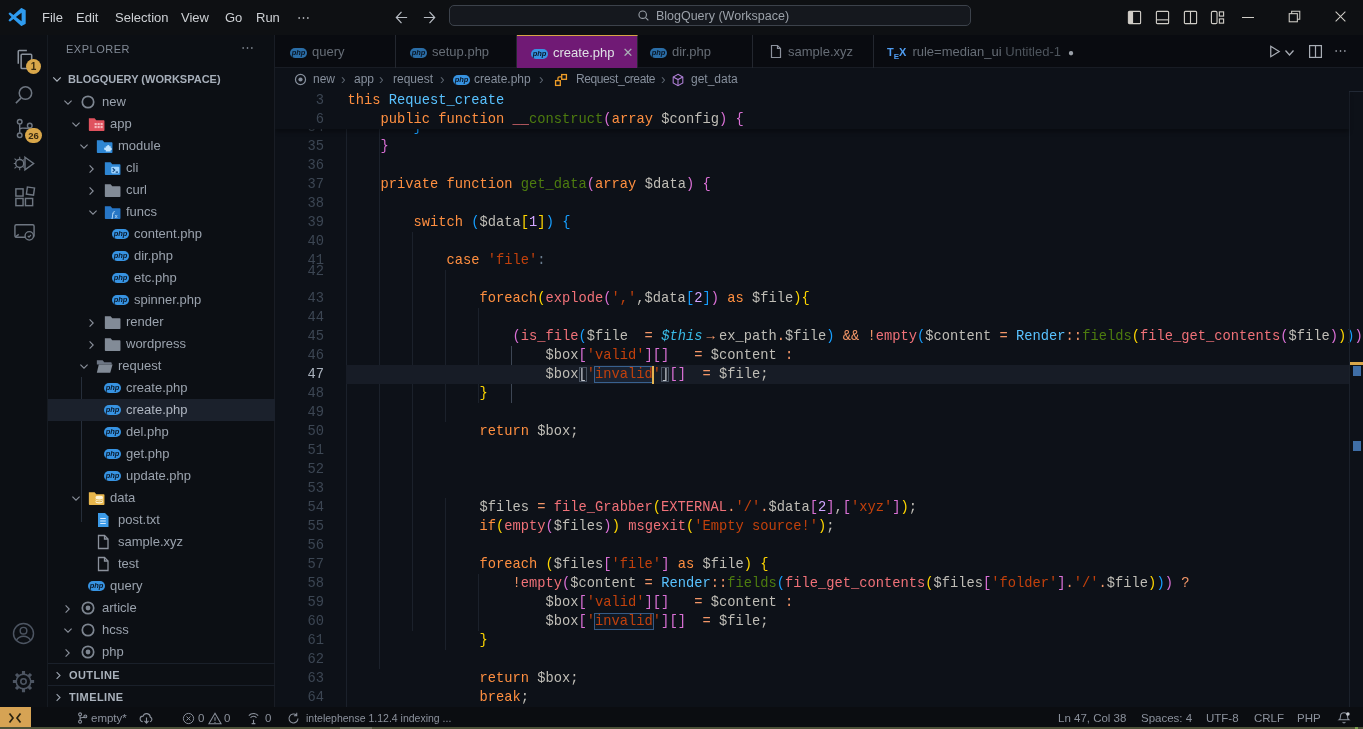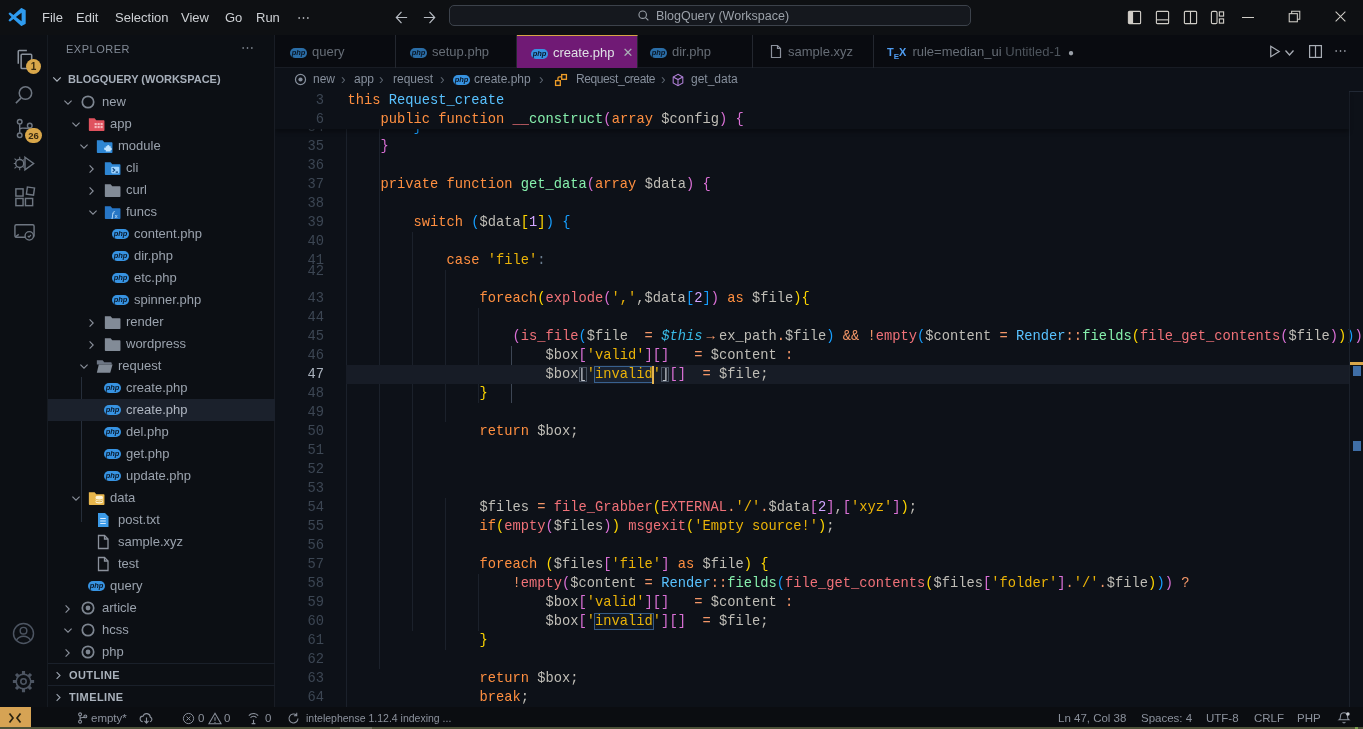--- a/index.html
+++ b/index.html
@@ -1,19 +1,19 @@
 <!DOCTYPE html>
 <html><head><meta charset="utf-8">
 <style>
 *{margin:0;padding:0;box-sizing:border-box}
 html,body{width:1363px;height:729px;overflow:hidden;background:#0d1118;font-family:"Liberation Sans",sans-serif}
 .abs{position:absolute}
 
-.k{color:#ff8f40}.fn{color:#86efac}.bi{color:#f07178}.cls{color:#59c2ff}
-.th{color:#39bae6;font-style:italic}.s{color:#eab308}.nu{color:#d2a6ff}
+.k{color:#ff8f40}.fn{color:#4d7c0f}.bi{color:#f07178}.cls{color:#59c2ff}
+.th{color:#39bae6;font-style:italic}.s{color:#c2410c}.nu{color:#d2a6ff}
 .o{color:#f29668}.b1{color:#ffd700}.b2{color:#da70d6}.b3{color:#179fff}
 .pn{color:#6b7d8f}
 .bm{color:#c0c5cc;outline:1px solid #4a5462;outline-offset:-1px}
 .whl{outline:1px solid #38618f;outline-offset:0;background:rgba(52,92,140,.12)}
 .whl2{outline:1px solid #345a85;outline-offset:0;background:rgba(52,92,140,.10)}
 .cline{position:absolute;left:275px;right:0;height:19px;line-height:19px;white-space:pre;font-family:"Liberation Mono",monospace;font-size:13.75px;color:#bfbdb6}
 .lnum{position:absolute;left:0;width:49px;text-align:right;color:#3c4653;white-space:pre}
 .ct{position:absolute;left:72.5px;white-space:pre}
 .arr{display:inline-block;width:16.5px;text-align:center;color:#f29668;font-style:normal}
 

